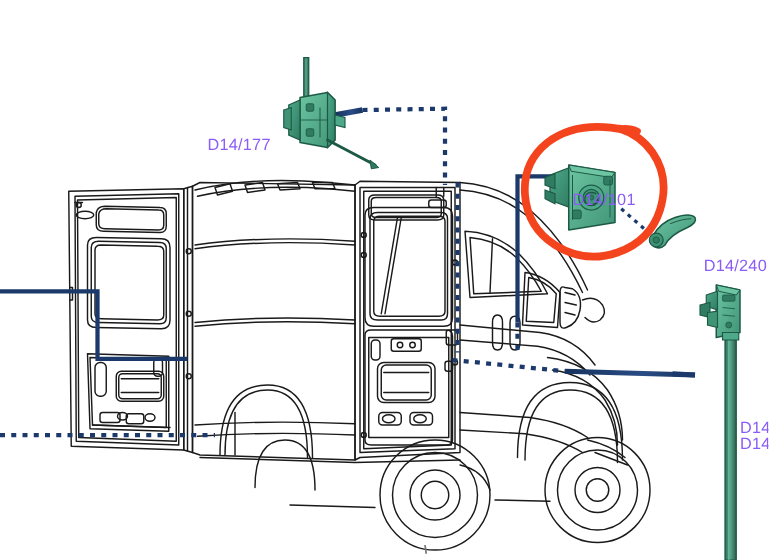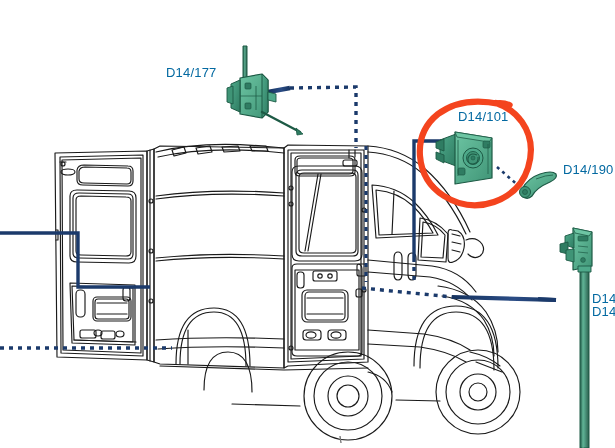--- a/index.html
+++ b/index.html
@@ -22,23 +22,24 @@
     position: absolute;
     left: 0;
     top: 0;
     width: 615px;
     height: 448px;
   }
   .part-label {
     position: absolute;
     font-family: "Liberation Sans", sans-serif;
     font-size: 13px;
-    color: #0369a1;
+    color: #8b5cf6;
     white-space: nowrap;
     letter-spacing: 0.2px;
+    margin-top: 43px;
   }
   #label-d14-177 { left: 166px; top: 65px; }
   #label-d14-155 { left: 458px; top: 109px; }
   #label-d14-190 { left: 563px; top: 162px; }
   #label-d14-rod-1 { left: 592px; top: 291px; }
   #label-d14-rod-2 { left: 592px; top: 304px; }
 </style>
 </head>
 <body>
 
@@ -363,19 +364,19 @@
     </g>
 
     <path d="M340 436 L341 443" stroke="#7a7a7a" stroke-width="1.4" fill="none"></path>
 
   </svg>
 
   <div class="part-label" id="label-d14-177">D14/177</div>
 
   <div class="part-label" id="label-d14-155">D14/101</div>
 
-  <div class="part-label" id="label-d14-190">D14/190</div>
+  <div class="part-label" id="label-d14-190">D14/240</div>
 
   <div class="part-label" id="label-d14-rod-1">D14.</div>
 
   <div class="part-label" id="label-d14-rod-2">D14.</div>
 
 </div>
 
 </body></html>

